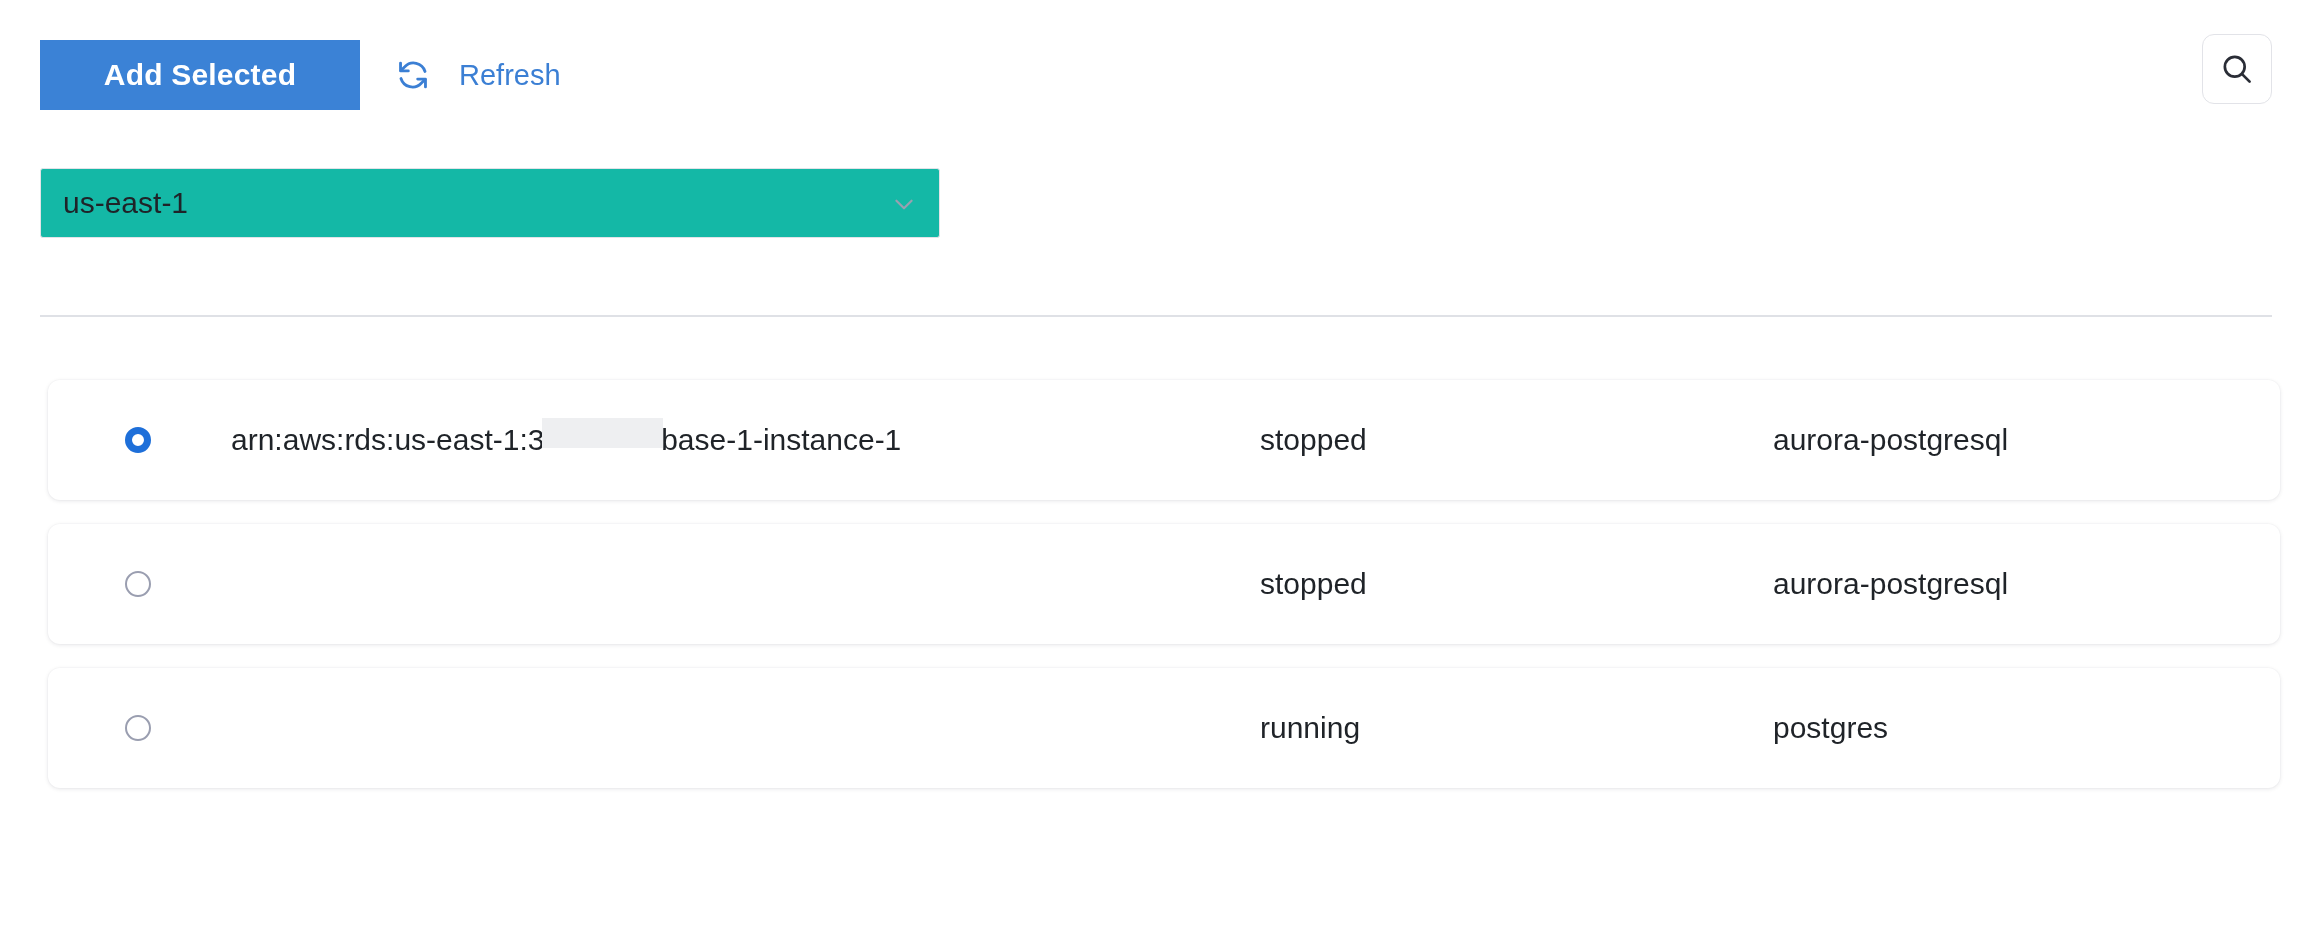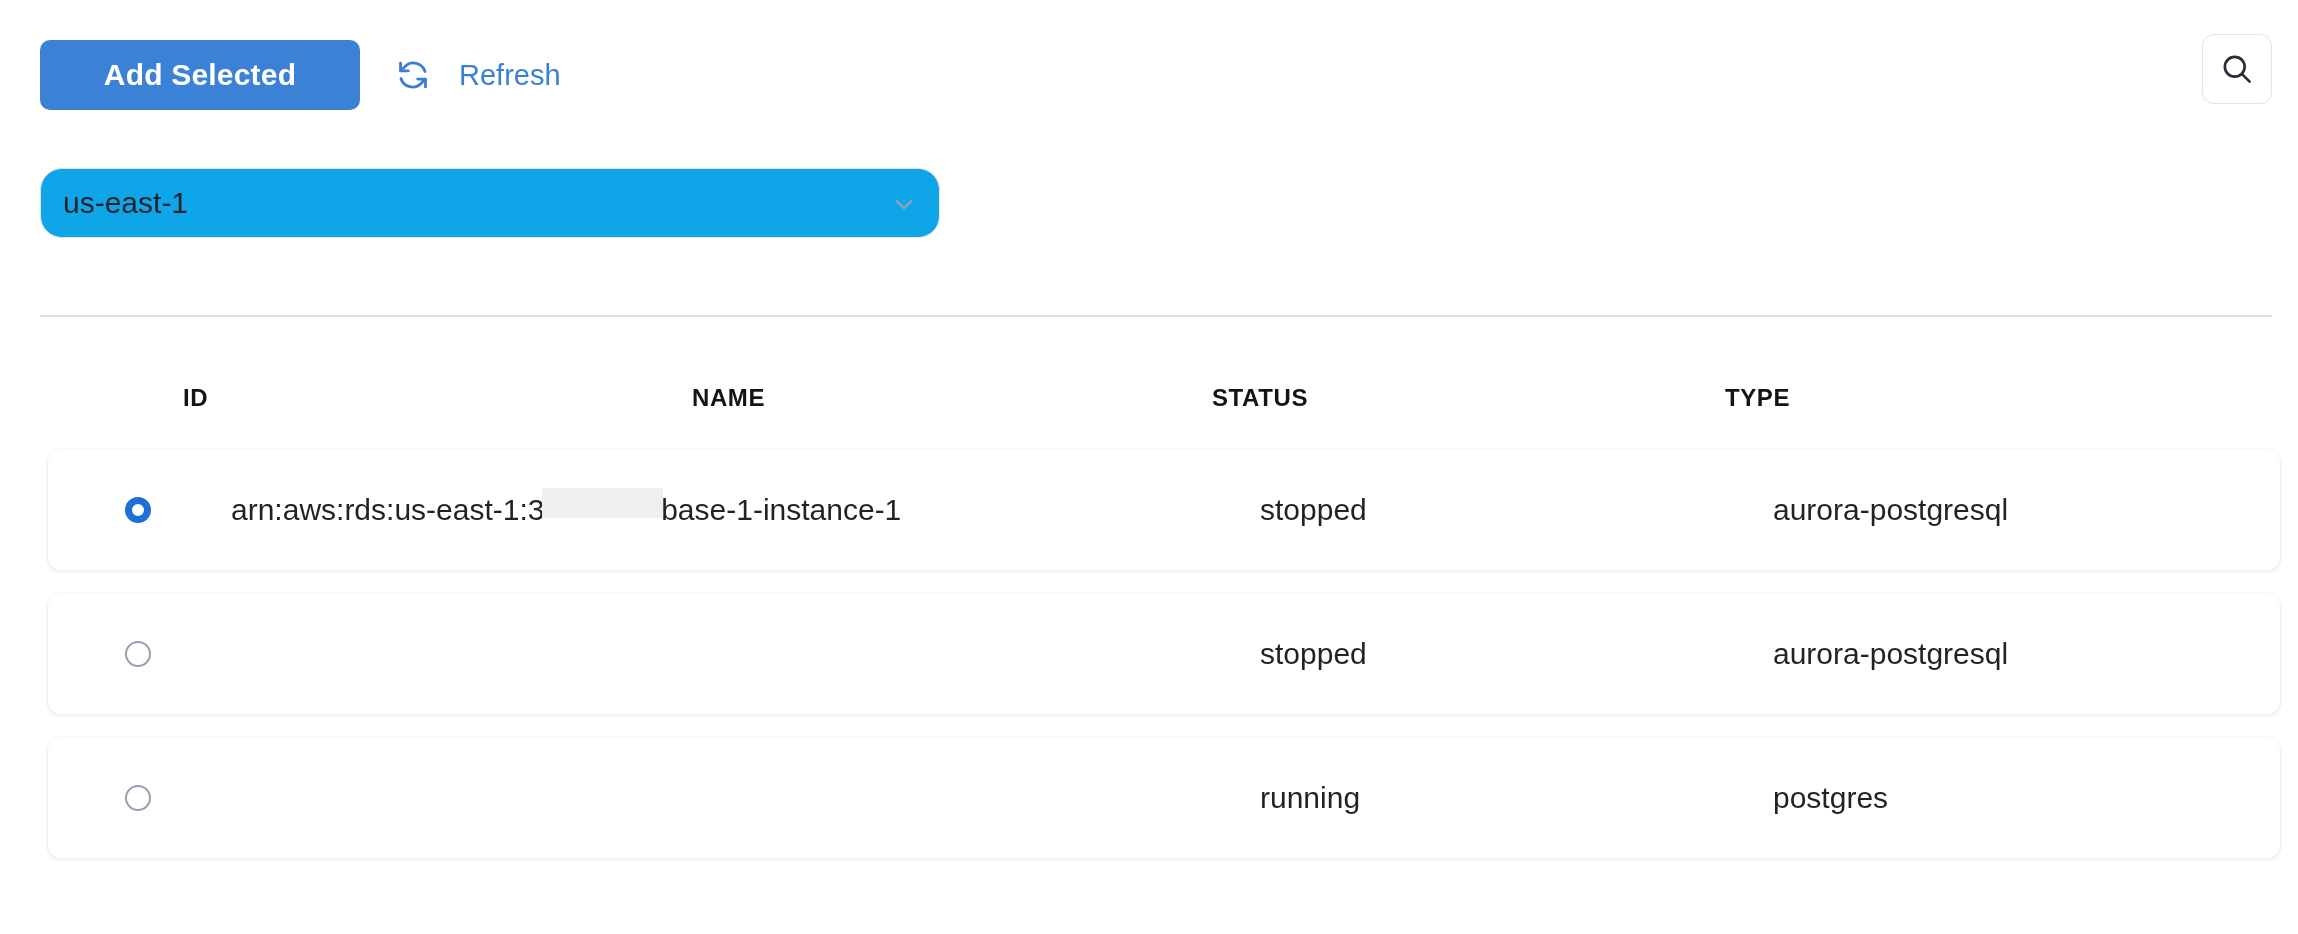--- a/index.html
+++ b/index.html
@@ -25,21 +25,21 @@
   }
   .add-selected-btn {
     position: absolute;
     left: 40px;
     top: 40px;
     width: 320px;
     height: 70px;
     background: #3b82d6;
     color: #ffffff;
     border: none;
-    border-radius: 10px;
+    border-radius: 0;
     font-family: "Liberation Sans", sans-serif;
     font-size: 30px;
     font-weight: bold;
     letter-spacing: 0.2px;
     cursor: pointer;
     padding: 0;
     line-height: 70px;
     text-align: center;
   }
   .refresh-btn {
@@ -89,22 +89,22 @@
   }
 
   
   .region-select {
     position: absolute;
     left: 40px;
     top: 168px;
     width: 900px;
     height: 70px;
     border: 1px solid #e2e3e8;
-    border-radius: 22px;
-    background: #0ea5e9;
+    border-radius: 3px;
+    background: #14b8a6;
     cursor: pointer;
     box-sizing: border-box;
   }
   .region-value {
     position: absolute;
     left: 22px;
     top: 0;
     line-height: 68px;
     font-size: 30px;
     color: #1f2328;
@@ -250,26 +250,20 @@
     <svg class="chevron-down-icon" viewBox="0 0 24 24" fill="none" stroke="#9aa0b0" stroke-width="2" stroke-linecap="round" stroke-linejoin="round">
       <polyline points="5,9 12,16 19,9"></polyline>
     </svg>
   </span>
 </div>
 
 <div class="divider"></div>
 
 <div class="table">
 
-  <div class="table-head">
-    <div class="th col-id">ID</div>
-    <div class="th col-name">NAME</div>
-    <div class="th col-status">STATUS</div>
-    <div class="th col-type">TYPE</div>
-  </div>
 
   <div class="rows" id="rows-container">
       <div class="row">
         <span class="radio on"></span>
         <div class="cell c-id"><span>arn:aws:rds:us-east-1:3</span><span class="redacted">&nbsp;&nbsp;&nbsp;&nbsp;&nbsp;&nbsp;&nbsp;&nbsp;&nbsp;&nbsp;&nbsp;&nbsp;&nbsp;&nbsp;</span><span>base-1-instance-1</span></div>
         <div class="cell c-status">stopped</div>
         <div class="cell c-type">aurora-postgresql</div>
       </div>
       <div class="row">
         <span class="radio off"></span>

